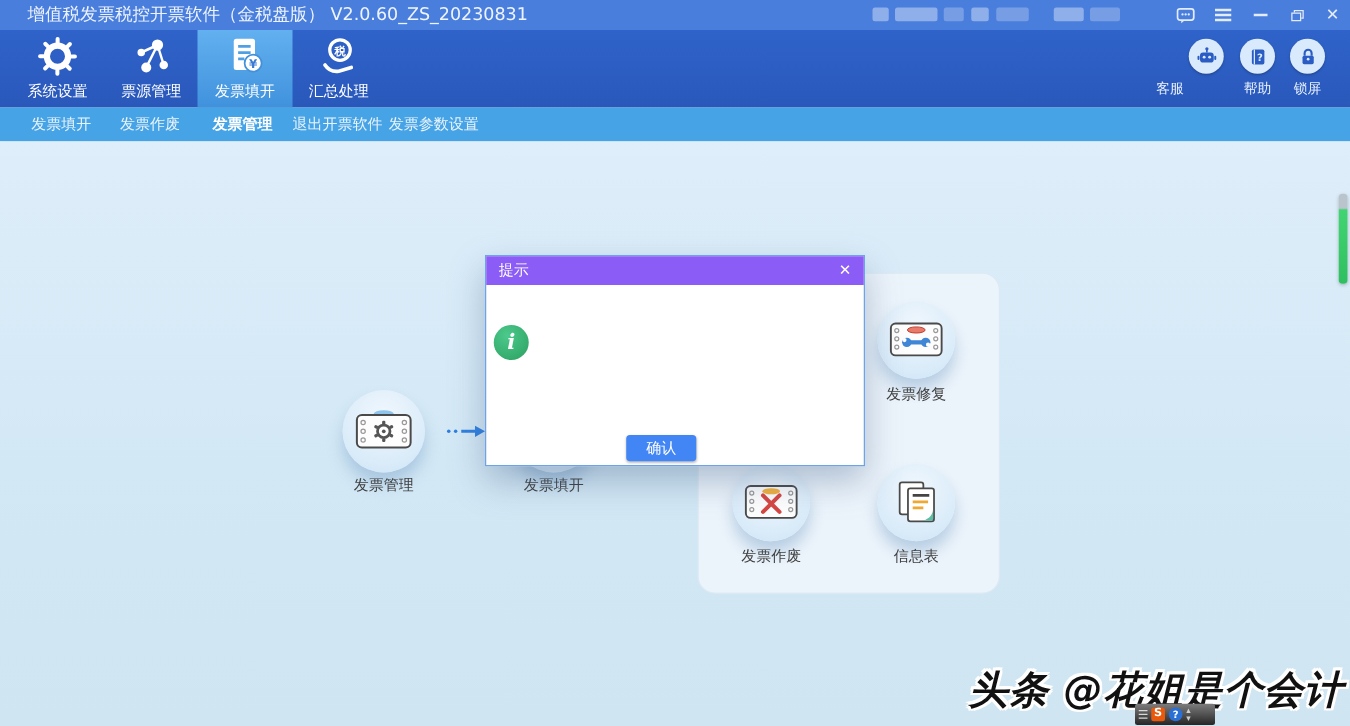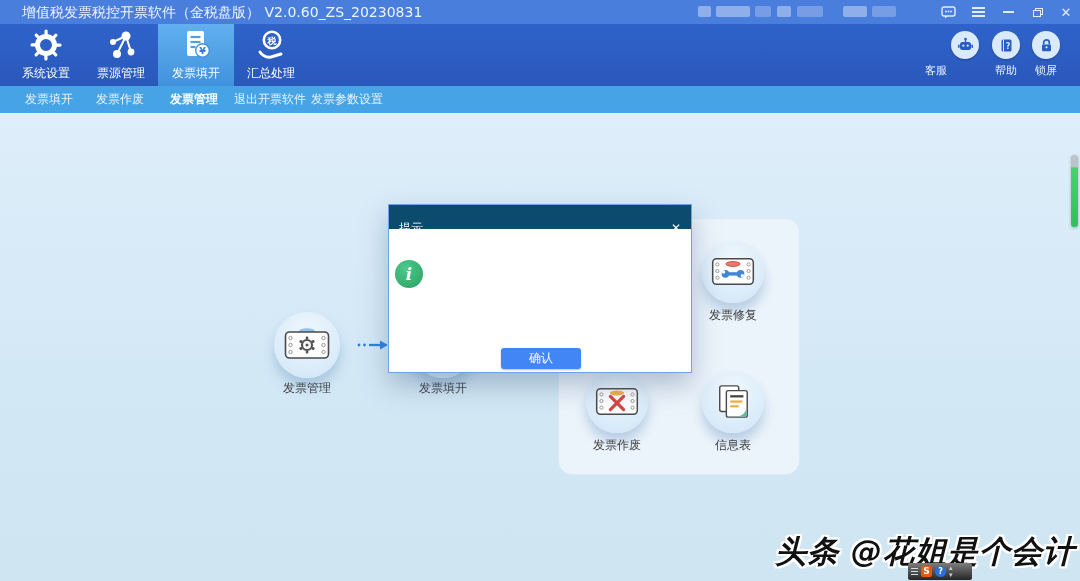--- a/index.html
+++ b/index.html
@@ -46,29 +46,29 @@
 
   .shortcut-circle { position:absolute; width:66px; height:66px; border-radius:50%; cursor:pointer;
     background:radial-gradient(circle at 50% 32%, #f0f7fd 0%, #d9ebf9 70%, #cbe2f4 100%);
     box-shadow:0 9px 12px rgba(120,160,200,.45); display:flex; align-items:center; justify-content:center; }
   .shortcut-circle.sm { width:62px; height:62px; }
   .shortcut-label { position:absolute; width:100px; text-align:center; font-size:12px; color:#3f3f3f; transform:translateX(-50%); cursor:pointer; white-space:nowrap; }
   .flow-arrow { position:absolute; left:356px; top:338px; }
 
   
   .dialog { position:absolute; left:388px; top:204px; width:304px; height:169px; background:#fff; border:1px solid #6ea3e8; box-shadow:0 12px 26px rgba(70,100,140,.38); z-index:20; }
-  .dialog-header { height:23px; background:#0c4a6e; color:#fff; font-size:12px; line-height:23px; padding:12px 10px; display:flex; cursor:move; }
+  .dialog-header { height:23px; background:#8b5cf6; color:#fff; font-size:12px; line-height:23px; padding:0 10px; display:flex; cursor:move; }
   .dialog-title { flex:1; }
   .dialog-close { cursor:pointer; font-size:12px; font-weight:bold; }
   .info-icon { position:absolute; left:6px; top:55px; width:28px; height:28px; border-radius:50%;
     background:radial-gradient(circle at 38% 30%, #4cc98c, #2ba05f); color:#fff;
     font-family:"DejaVu Serif","Liberation Serif",serif; font-style:italic; font-weight:bold; font-size:17px;
     display:flex; align-items:center; justify-content:center; }
   .dialog-msg { position:absolute; left:37px; top:46px; font-size:13px; color:#3c3c3c; white-space:nowrap; }
-  .confirm-btn { position:absolute; left:112px; top:143px; width:80px; height:21px; background:#4285f4; border:none; border-radius:3px;
+  .confirm-btn { position:absolute; left:112px; top:143px; width:56px; height:21px; background:#4285f4; border:none; border-radius:3px;
     color:#fff; font-size:12px; line-height:21px; cursor:pointer; box-shadow:0 1px 2px rgba(0,0,0,.25); }
 
   
   .watermark { position:absolute; right:5px; top:531px; font-size:31px; font-weight:bold; color:#111; z-index:30; white-space:nowrap; letter-spacing:1px;
     text-shadow:-2px -2px 0 #fff, 2px -2px 0 #fff, -2px 2px 0 #fff, 2px 2px 0 #fff, 0 -2px 0 #fff, 0 2px 0 #fff, -2px 0 0 #fff, 2px 0 0 #fff;font-style:italic; }
   .ime-bar { position:absolute; left:908px; top:563px; width:64px; height:17px; background:linear-gradient(180deg,#7d7d7d,#262626); border-radius:2px;
     display:flex; align-items:center; gap:3px; padding:0 3px; z-index:31; }
   .ime-menu i { display:block; width:7px; height:1.5px; background:#d8d8d8; margin:1.5px 0; }
   .ime-s { width:11px; height:11px; background:#e8590c; border-radius:2px; color:#fff; font-size:9px; font-weight:bold; text-align:center; line-height:11px; cursor:pointer; }
   .ime-q { width:11px; height:11px; background:#2a6fd4; border-radius:50%; color:#fff; font-size:8px; font-weight:bold; text-align:center; line-height:11px; cursor:pointer; }

